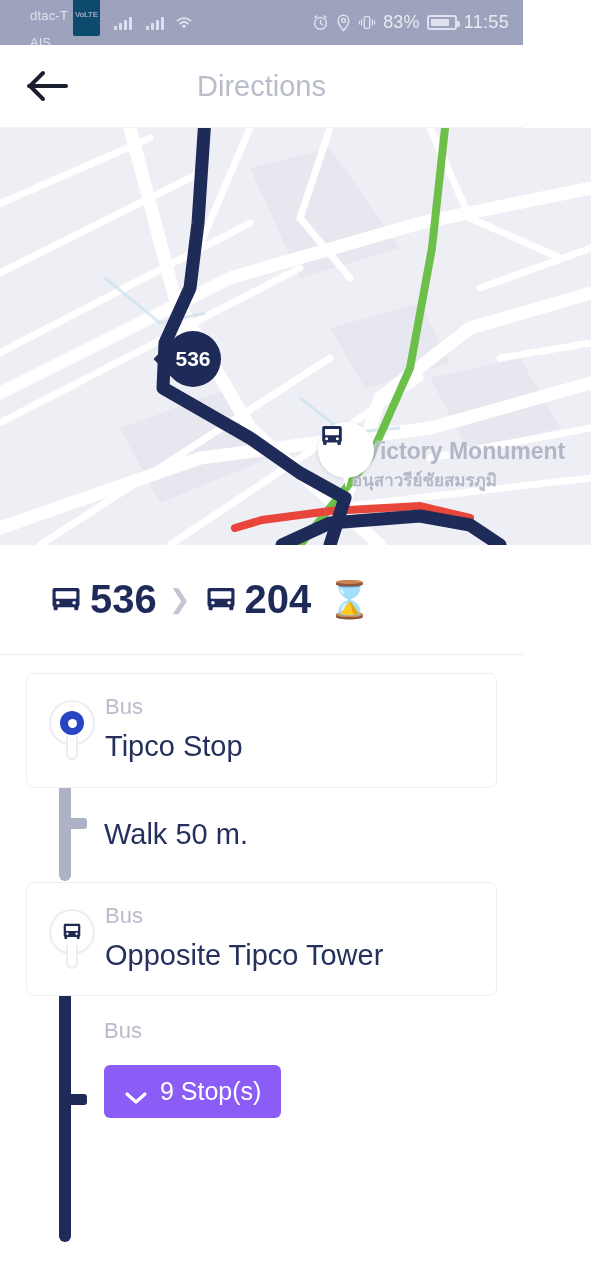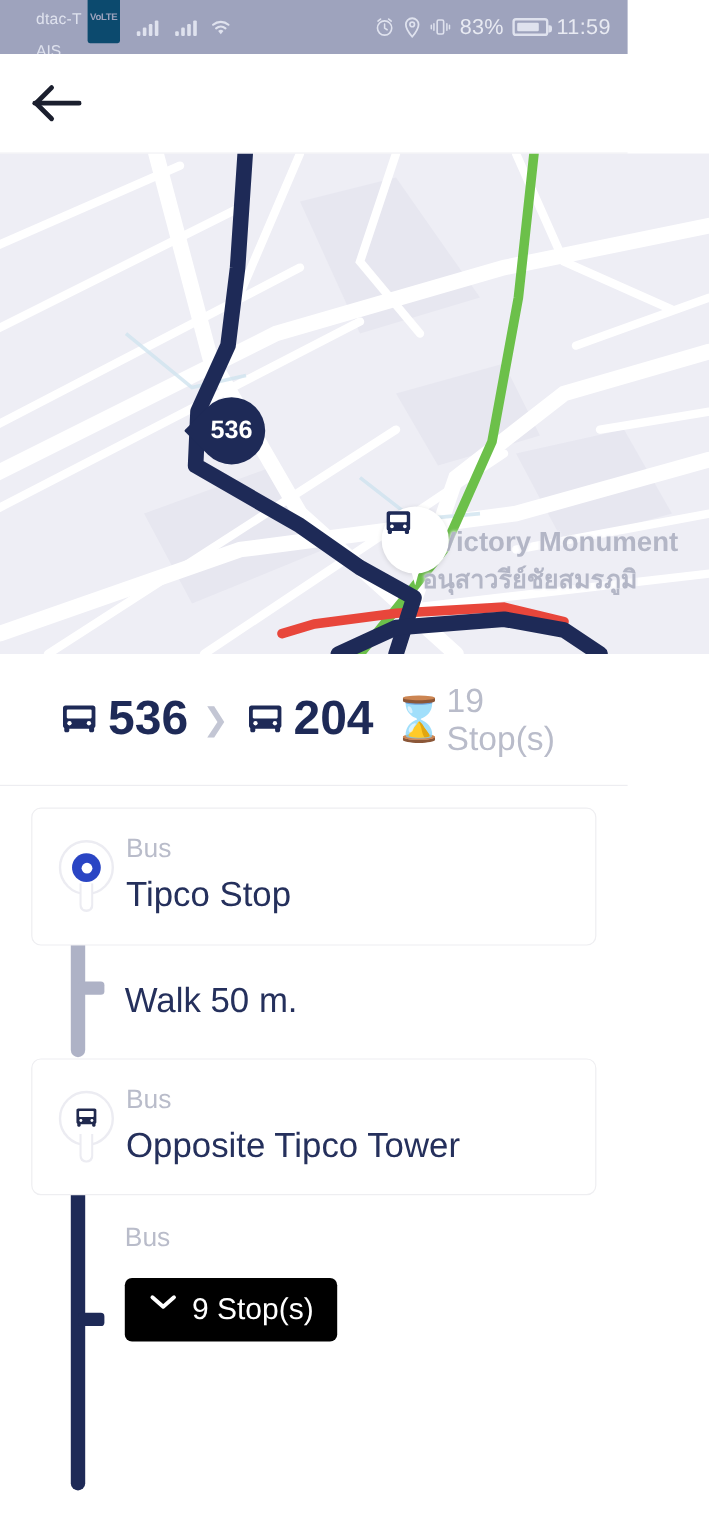--- a/index.html
+++ b/index.html
@@ -58,21 +58,21 @@
   }
 
   
   .map { position: relative; width: 591px; height: 417px; background:#eeeef5; overflow:hidden; }
   .map svg { position:absolute; inset:0; }
   .map-label {
     position:absolute; color:#b3b6c6; font-weight:600; pointer-events:none;
     text-shadow: 0 0 3px #eeeef5, 0 0 3px #eeeef5;
   }
   #lbl-victory { left: 365px; top: 310px; font-size: 23px; }
-  #lbl-victory-th { left: 352px; top: 338px; font-size: 21px; }
+  #lbl-victory-th { left: 352px; top: 338px; font-size: 17px; }
 
   .pin-marker { position:absolute; width: 56px; height: 68px; }
   .pin-marker .teardrop {
     width: 56px; height: 56px; border-radius: 50% 50% 50% 2%;
     transform: rotate(45deg); background:#1e2a57;
   }
   .pin-marker .pin-text {
     position:absolute; inset: 0 0 12px 0; display:flex; align-items:center;
     justify-content:center; color:#fff; font-size:21px; font-weight:700;
   }
@@ -143,22 +143,22 @@
               padding-left: 78px; }
   .walk-text { color:#25305c; font-size: 29px; }
 
   .ride-block { position:relative; padding: 22px 26px 26px 78px; }
   .ride-title { color:#25305c; font-size: 31px; line-height: 1.32;
                 display:inline; }
   .ride-num { font-size: 36px; font-weight: 600; color:#25305c; }
   .arrow-sep { color:#5a6488; font-size: 24px; padding: 0 8px; }
   .ride-dest { font-size: 29px; color:#25305c; }
   .stops-chip {
-    display:inline-flex; align-items:flex-start; gap: 12px; margin-top: 20px;
-    background:#000000; color:#fff; border-radius: 6px;
+    display:inline-flex; align-items:flex-end; gap: 12px; margin-top: 20px;
+    background:#8b5cf6; color:#fff; border-radius: 6px;
     padding: 12px 20px; font-size: 25px; cursor:pointer;
   }
   svg { display:block; }
 </style>
 </head>
 <body>
 
 <div class="phone">
 
   <div class="statusbar">
@@ -207,33 +207,34 @@
       <span>
         <svg width="18" height="17" viewBox="0 0 20 18">
             <rect x="7" y="2.5" width="6" height="13" rx="1.4" stroke="#dfe2ee" stroke-width="1.5" fill="none"></rect>
             <path d="M4 6v6M1.6 7.4v3.2M16 6v6M18.4 7.4v3.2" stroke="#dfe2ee" stroke-width="1.4" stroke-linecap="round"></path>
           </svg>
       </span>
       <span class="batt-pct">83%</span>
       <span class="batt">
           <span></span>
         </span>
-      <span class="clock">11:59</span>
+      <span class="clock">11:55</span>
     </div>
   </div>
 
   <div class="header">
     <div class="back-btn">
       <span>
         <svg width="42" height="34" viewBox="0 0 42 34">
           <path d="M3 17h37" stroke="#1b1f2e" stroke-width="4" stroke-linecap="round"></path>
           <path d="M17 4L4 17l13 13" stroke="#1b1f2e" stroke-width="4" fill="none" stroke-linecap="round" stroke-linejoin="round"></path>
         </svg>
       </span>
     </div>
+    <div class="page-title">Directions</div>
   </div>
 
   <div class="map">
     <svg width="591" height="417" viewBox="0 0 591 417">
       <rect width="591" height="417" fill="#eeeef5"></rect>
 
       <g fill="#e7e7f0">
         <path d="M250 40 L330 20 L400 120 L300 150 Z"></path>
         <path d="M120 300 L230 260 L270 330 L160 375 Z"></path>
         <path d="M430 250 L520 230 L560 300 L470 325 Z"></path>
@@ -322,21 +323,20 @@
           <rect x="5.1" y="6.2" width="13.8" height="4.9" rx=".6" fill="#fff"></rect>
           <circle cx="6.6" cy="13.8" r="1.2" fill="#fff"></circle>
           <circle cx="17.4" cy="13.8" r="1.2" fill="#fff"></circle>
         </svg>
       </span>
       <span>204</span>
     </span>
 
     <span class="hourglass">⌛</span>
 
-    <span class="stops-total">19 Stop(s)</span>
   </div>
 
   <div class="itinerary">
 
     <div class="rail gray" style="left:59px; top:110px; height:116px;"></div>
     <div class="rail-tick gray" style="left:65px; top:163px;"></div>
     <div class="rail navy" style="left:59px; top:307px; height:280px;"></div>
     <div class="rail-tick navy" style="left:65px; top:439px;"></div>
 
     <div class="card">

